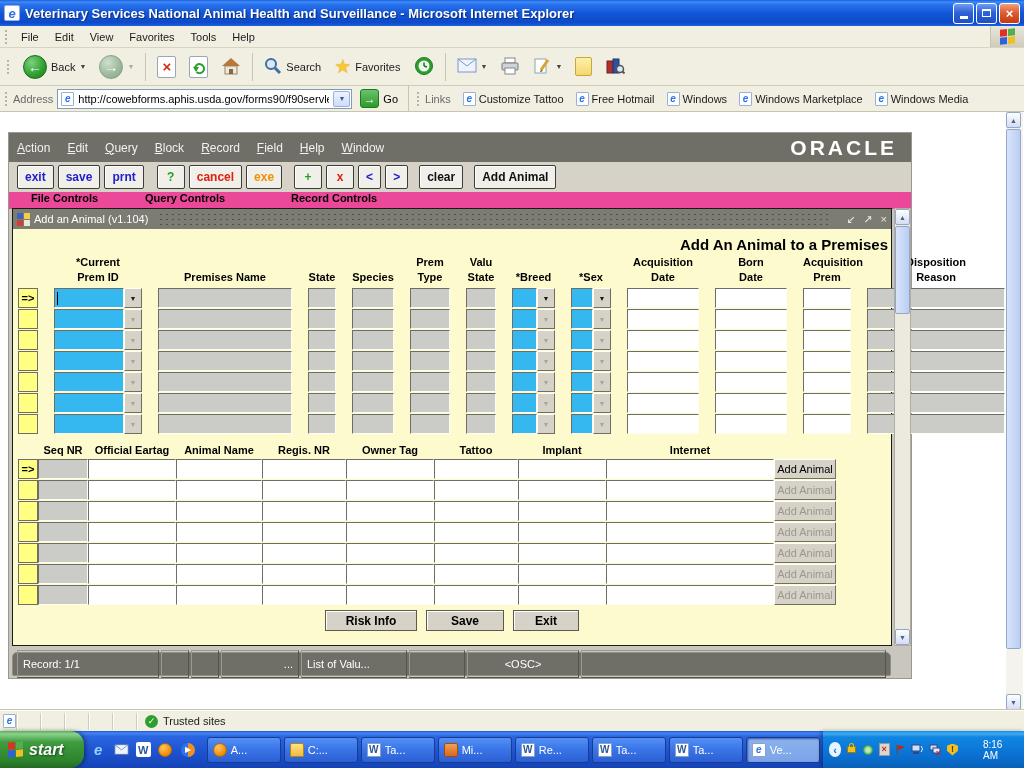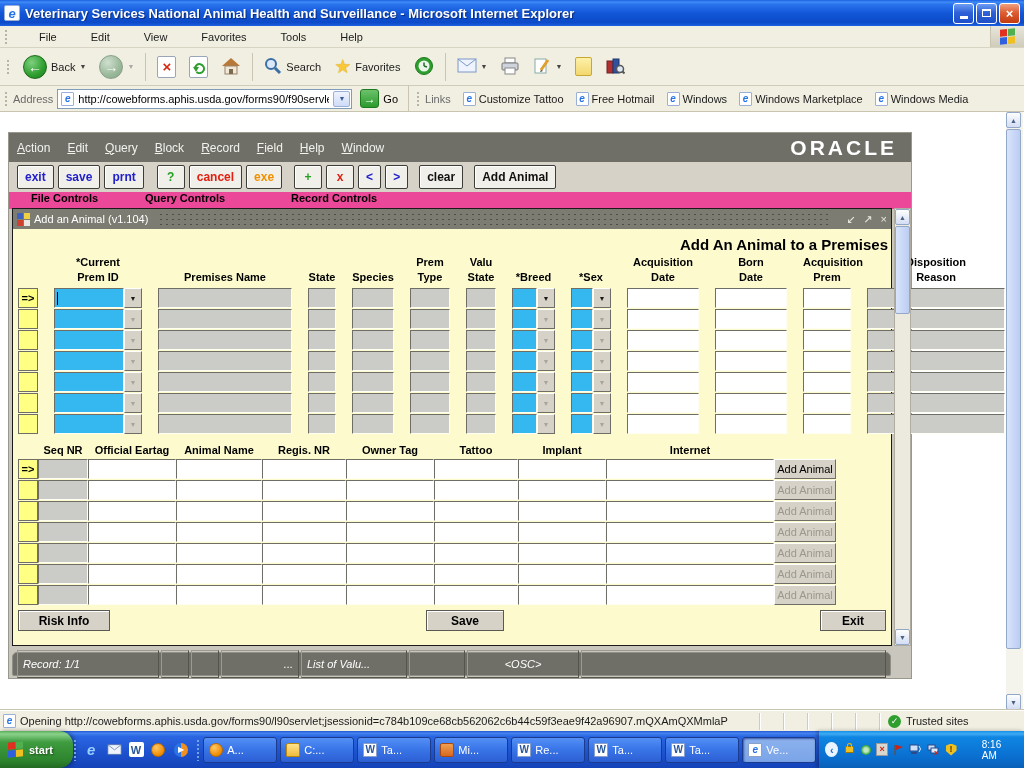--- a/index.html
+++ b/index.html
@@ -17,21 +17,21 @@
   .wbtn.close{background:linear-gradient(180deg,#f0a080,#dd5f33 45%,#c33a10);font-weight:bold;font-size:13px;}
   .minglyph{width:8px;height:3px;background:#fff;margin-top:9px;}
   .maxglyph{width:9px;height:8px;border:1px solid #fff;border-top-width:2px;}
   .e-ico{display:inline-flex;width:16px;height:16px;align-items:center;justify-content:center;
     background:#fff;border:1px solid #9ab0d8;border-radius:2px;color:#2a74e8;font-weight:bold;font-style:italic;font-size:13px;line-height:1;}
 
   
   .menubar{position:absolute;left:0;top:26px;width:1024px;height:22px;background:#f1efe2;border-bottom:1px solid #d8d4c4;
     display:flex;align-items:center;}
   .grip{width:5px;height:16px;margin:0 4px;background:radial-gradient(circle,#b8b4a4 1px,transparent 1px);background-size:4px 4px;}
-  .menu-item{font-size:11px;color:#1a1a1a;padding:3px 8px;margin-left:18px;}
+  .menu-item{font-size:11px;color:#1a1a1a;padding:3px 8px;}
   .winflag{margin-left:auto;width:34px;height:21px;background:linear-gradient(180deg,#e8e6da,#cfccba);border-left:1px solid #c8c4b0;
     display:flex;align-items:center;justify-content:center;}
   .flag4{display:grid;grid-template-columns:7px 7px;grid-template-rows:7px 7px;gap:1px;transform:skewY(-6deg);}
   .flag4 i{display:block;}
   
   .ietoolbar{position:absolute;left:0;top:48px;width:1024px;height:38px;background:#f1efe2;border-bottom:1px solid #d0ccba;
     display:flex;align-items:center;gap:3px;padding:0 2px;}
   .tbtn{display:flex;align-items:center;gap:4px;padding:2px 5px;font-size:11px;color:#1a1a1a;}
   .circ{width:24px;height:24px;border-radius:50%;display:flex;align-items:center;justify-content:center;color:#fff;font-size:14px;font-weight:bold;
     background:radial-gradient(circle at 35% 30%,#7ed07e,#2e9e2e 60%,#1d7a1d);border:1px solid #1d6a1d;}
@@ -96,52 +96,52 @@
     font-weight:bold;font-size:11px;color:#000;}
   .comp{display:flex;height:20px;}
   .comp .fld{flex:1;display:flex;}
   .caret{width:1px;height:13px;background:#000;margin:3px 0 0 2px;}
   .dd{width:18px;height:20px;background:#d6d2c8;border:1px solid #6e6e66;border-top-color:#fff;border-left-color:#fff;
     font-size:7px;color:#1a1a1a;display:flex;align-items:center;justify-content:center;padding:0;}
   .dd.dis{color:#a8a59c;}
   .rowbtn{width:62px;height:20px;background:#d6d2c8;border:1px solid #6e6e66;border-top-color:#fff;border-left-color:#fff;
     font-size:11px;color:#000;font-family:"Liberation Sans",sans-serif;padding:0;}
   .rowbtn.dis{color:#9b988f;}
-  .ffooter{display:flex;justify-content:space-between;gap:9px;margin-top:5px;padding-right:2px;}
+  .ffooter{display:flex;justify-content:center;gap:9px;margin-top:5px;padding-right:2px;}
   .fbtn{height:21px;background:#d6d2c8;border:1px solid #5a5a52;box-shadow:inset 1px 1px 0 #fff;
     font-weight:bold;font-size:12px;font-family:"Liberation Sans",sans-serif;color:#000;}
 
   
   .oscroll{position:absolute;left:885px;top:75px;width:17px;height:438px;background:#eceade;border:1px solid #b0ada0;}
   .sbtn{position:absolute;left:0;width:15px;height:16px;background:linear-gradient(180deg,#fdfefd,#d3ddf4);border:1px solid #93a7c9;border-radius:2px;
     color:#4d6185;font-size:7px;display:flex;align-items:center;justify-content:center;}
   .sthumb{position:absolute;left:0;width:15px;background:linear-gradient(90deg,#d8e4fb,#bccdf3);border:1px solid #93a7c9;border-radius:2px;}
   
   .ostatus{position:absolute;left:3px;top:519px;width:879px;height:24px;background:#6f6f68;border:1px solid #8f8f86;border-radius:5px 5px 2px 2px;
     display:flex;align-items:center;padding:0 4px;gap:2px;}
   .oseg{height:17px;border:1px solid #9a9a90;border-right-color:#55554e;border-bottom-color:#55554e;
-    color:#fff;font-size:11px;display:flex;align-items:center;padding:13px 5px;white-space:nowrap;overflow:hidden;font-style:italic;}
+    color:#fff;font-size:11px;display:flex;align-items:center;padding:13px 5px;white-space:nowrap;overflow:hidden;}
 
   
   .iescroll{position:absolute;right:1px;top:0;width:17px;height:598px;background:#f4f3ec;}
   
   .iestatus{position:absolute;left:0;top:710px;width:1024px;height:21px;background:#f1efe2;border-top:1px solid #fff;
     box-shadow:0 -1px 0 #c8c4b0;display:flex;align-items:center;font-size:11px;color:#1a1a1a;}
   .iestatus .stext{flex:1;white-space:nowrap;overflow:hidden;margin-left:4px;}
   .spane{width:24px;height:17px;border-left:1px solid #cfccba;box-shadow:inset 1px 0 0 #fff;}
   .spane.trusted{width:145px;display:flex;align-items:center;gap:5px;padding-left:8px;}
   .chk{width:13px;height:13px;border-radius:50%;background:#2e9e2e;color:#fff;font-size:9px;display:flex;align-items:center;justify-content:center;}
 
   
   .taskbar{position:absolute;left:0;top:731px;width:1024px;height:37px;
     background:linear-gradient(180deg,#2157d6 0%,#4484ef 6%,#2b66e2 14%,#1c50cc 62%,#1443b8 100%);display:flex;align-items:center;}
   .startbtn{height:37px;display:flex;align-items:center;gap:6px;padding:0 20px 0 8px;
     background:linear-gradient(180deg,#5aad5a 0%,#8bd28b 8%,#3f9c3f 30%,#2d842d 80%,#226a22 100%);
     border-radius:0 14px 14px 0;box-shadow:2px 0 4px rgba(0,0,0,.4);}
-  .startbtn .stxt{color:#fff;font-weight:bold;font-size:11px;text-shadow:1px 1px 2px #1a4a1a;}
+  .startbtn .stxt{color:#fff;font-weight:bold;font-style:italic;font-size:16px;text-shadow:1px 1px 2px #1a4a1a;}
   .qlaunch{display:flex;align-items:center;gap:6px;margin:0 6px;}
   .qico{width:17px;height:17px;display:flex;align-items:center;justify-content:center;font-size:12px;}
   .tdots{width:4px;height:22px;background:radial-gradient(circle,#7aa0e8 1px,transparent 1px);background-size:4px 4px;}
   .taskbtn{height:26px;width:74px;margin-right:3px;border-radius:3px;display:flex;align-items:center;gap:4px;padding:0 5px;
     background:linear-gradient(180deg,#5590f6,#3a76e8 45%,#2c5fd4);border:1px solid #1b3c8c;color:#fff;font-size:11px;white-space:nowrap;overflow:hidden;}
   .taskbtn.active{background:linear-gradient(180deg,#8cb2ee,#7aa4e8);box-shadow:inset 1px 1px 2px #3a5aa8;color:#fff;}
   .ticon{flex:none;width:14px;height:14px;display:flex;align-items:center;justify-content:center;font-size:10px;}
   .ticon.word,.ticon.ie{background:#fff;border:1px solid #8aa0c8;color:#2b579a;font-weight:bold;border-radius:1px;}
   .ticon.ie{color:#2a74e8;font-style:italic;}
   .ticon.folder{background:linear-gradient(180deg,#ffe28a,#eebc3f);border:1px solid #b8860b;border-radius:2px 2px 1px 1px;}
@@ -736,21 +736,20 @@
 
     <div class="iescroll">
       <span class="sbtn" style="top:0;">▲</span>
       <span class="sthumb" style="top:17px;height:520px;"></span>
       <span class="sbtn" style="bottom:0;">▼</span>
     </div>
   </div>
 
   <div class="iestatus">
     <span class="small-e" style="margin-left:3px;">e</span>
-    <span class="stext">Opening http://cowebforms.aphis.usda.gov/forms90/l90servlet;jsessionid=c784b109ce68cb562062c6b44c59f3eae9f42a96907.mQXAmQXMmlaP</span>
     <span class="spane"></span>
     <span class="spane"></span>
     <span class="spane"></span>
     <span class="spane"></span>
     <span class="spane"></span>
     <span class="spane trusted">
       <span class="chk">✓</span>
       <span>Trusted sites</span>
     </span>
   </div>

